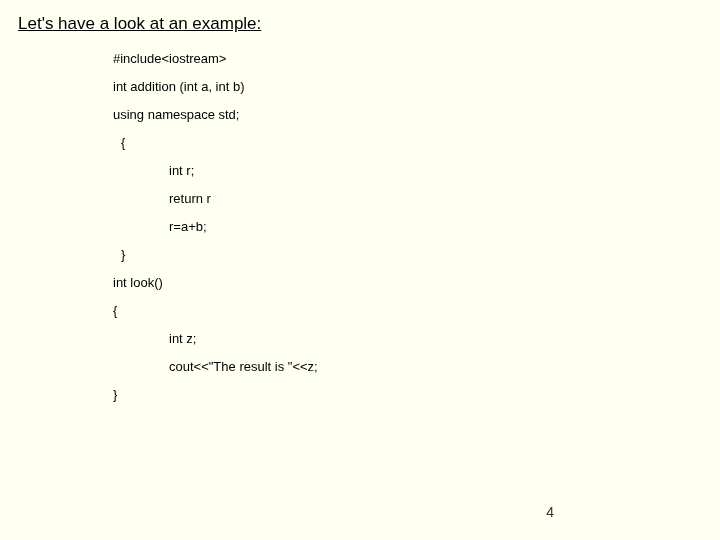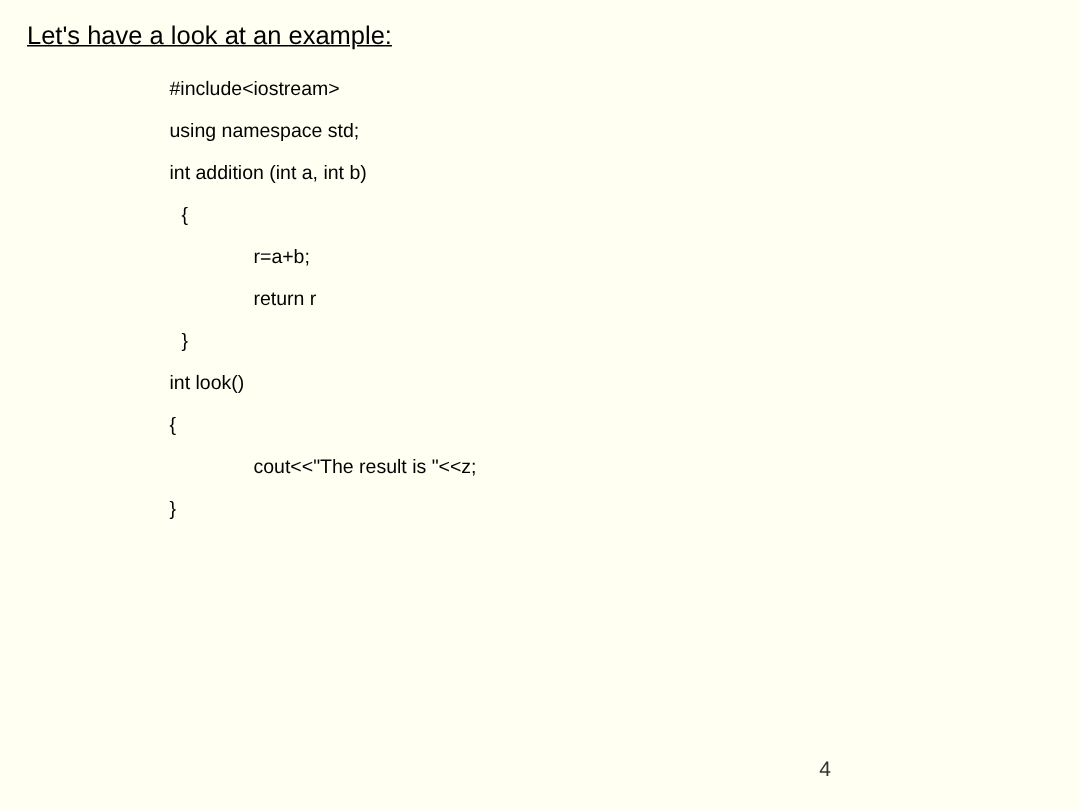--- a/index.html
+++ b/index.html
@@ -49,27 +49,29 @@
 </style>
 </head>
 <body>
 
 <div class="slide">
 
   <div class="intro">Let's have a look at an example:</div>
 
   <div class="code">
     <div>#include&lt;iostream&gt;</div>
+    <div>int addition (int a, int b)</div>
     <div>using namespace std;</div>
-    <div>int addition (int a, int b)</div>
     <div class="indent1">{</div>
+    <div class="indent2">int r;</div>
+    <div class="indent2">return r</div>
     <div class="indent2">r=a+b;</div>
-    <div class="indent2">return r</div>
     <div class="indent1">}</div>
     <div>int look()</div>
     <div>{</div>
+    <div class="indent2">int z;</div>
     <div class="indent2">cout&lt;&lt;"The result is "&lt;&lt;z;</div>
     <div>}</div>
   </div>
 
   <div class="pagenum">4</div>
 
 </div>
 
 </body></html>

